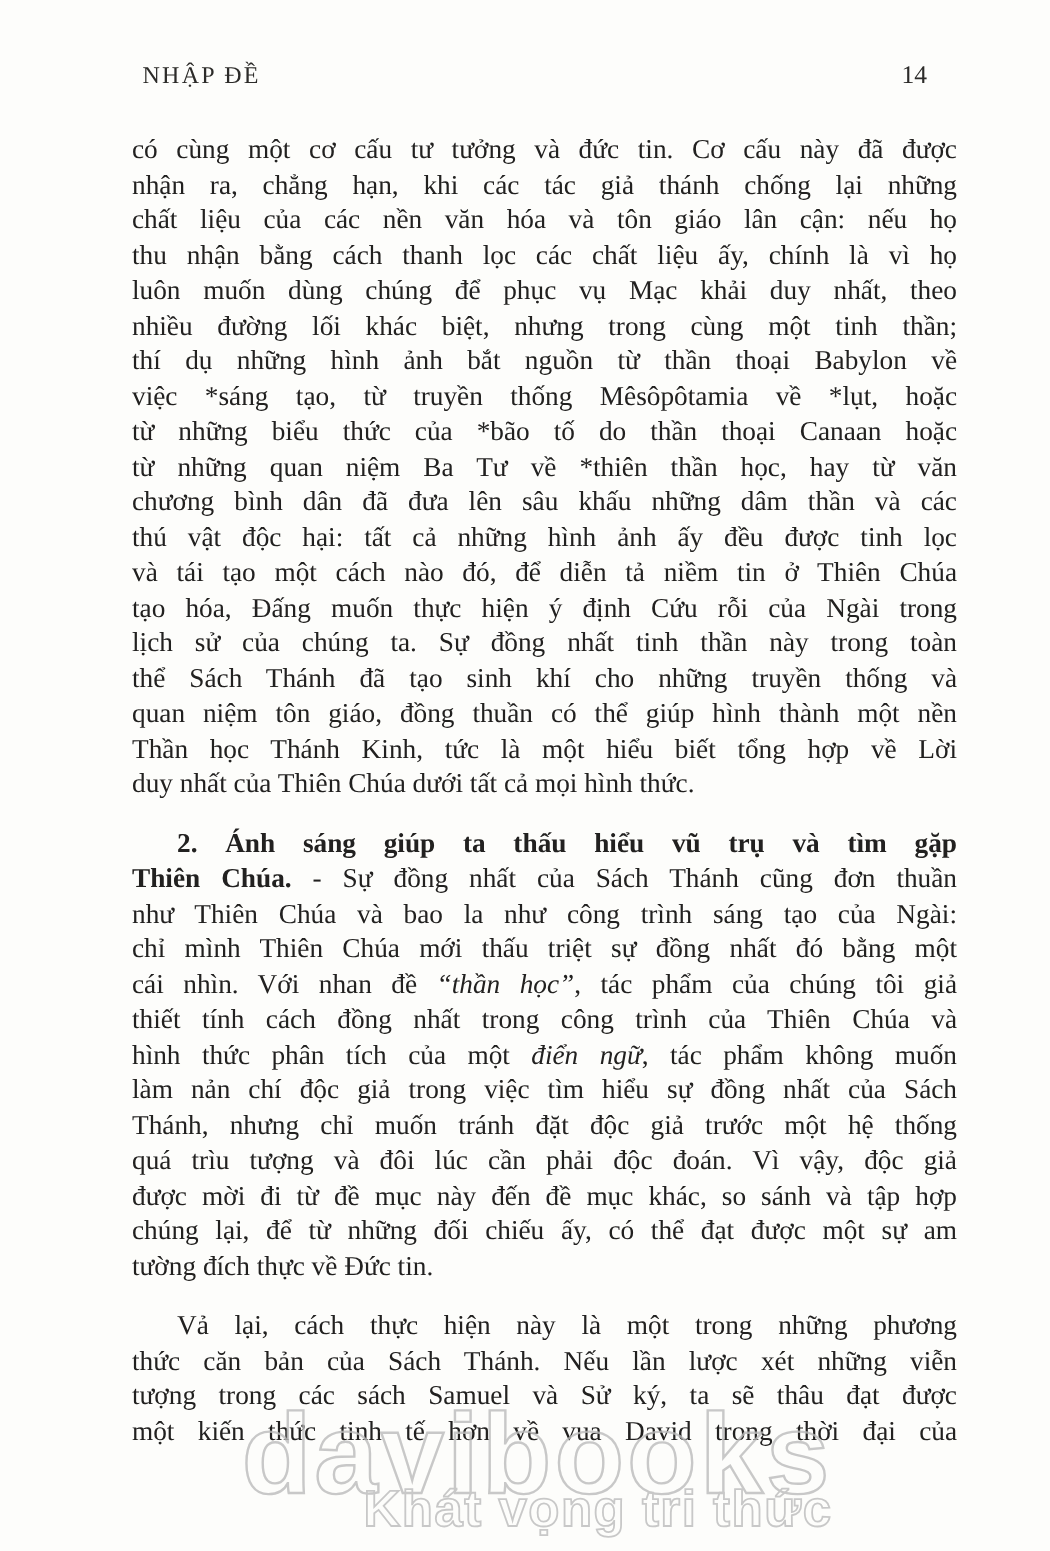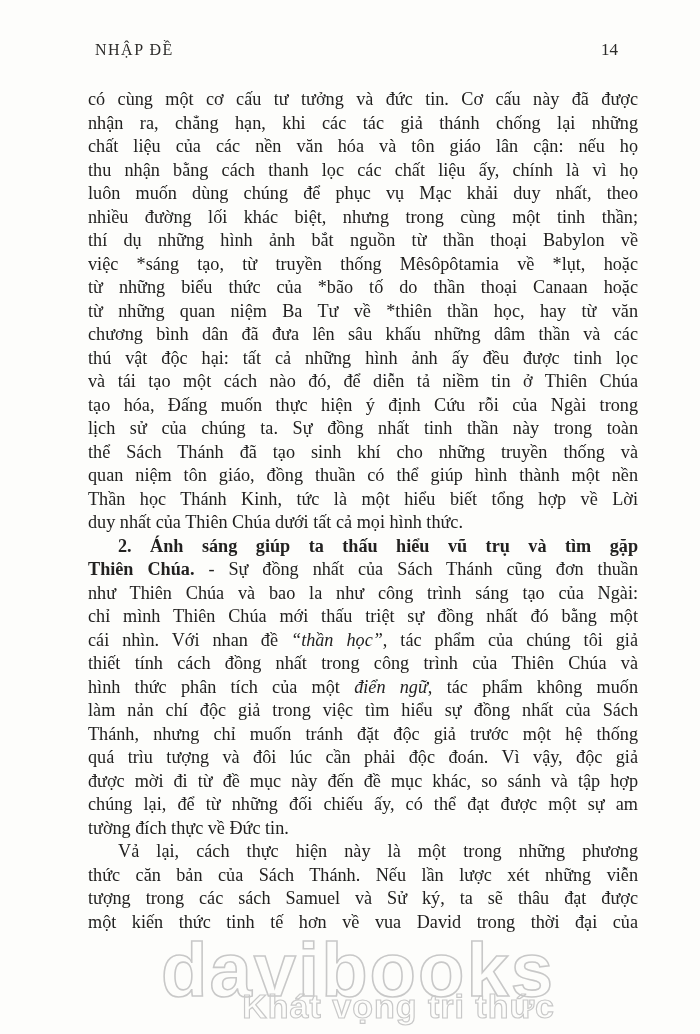--- a/index.html
+++ b/index.html
@@ -43,21 +43,21 @@
   
   .text-body {
     position: absolute;
     top: 88px;
     left: 88px;
     width: 550px;
     font-size: 18.2px;
     line-height: 23.5px;
     z-index: 1;
   }
-  .para + .para { margin-top: 0; }
+  .para + .para { margin-top: 16px; }
   .line {
     text-align: justify;
     text-align-last: justify;
     white-space: normal;
   }
   .line.lastline { text-align-last: left; }
   .para.indent .line:first-child { text-indent: 30px; }
   .seg-b { font-weight: 700; }
   .seg-i { font-style: italic; }
   

